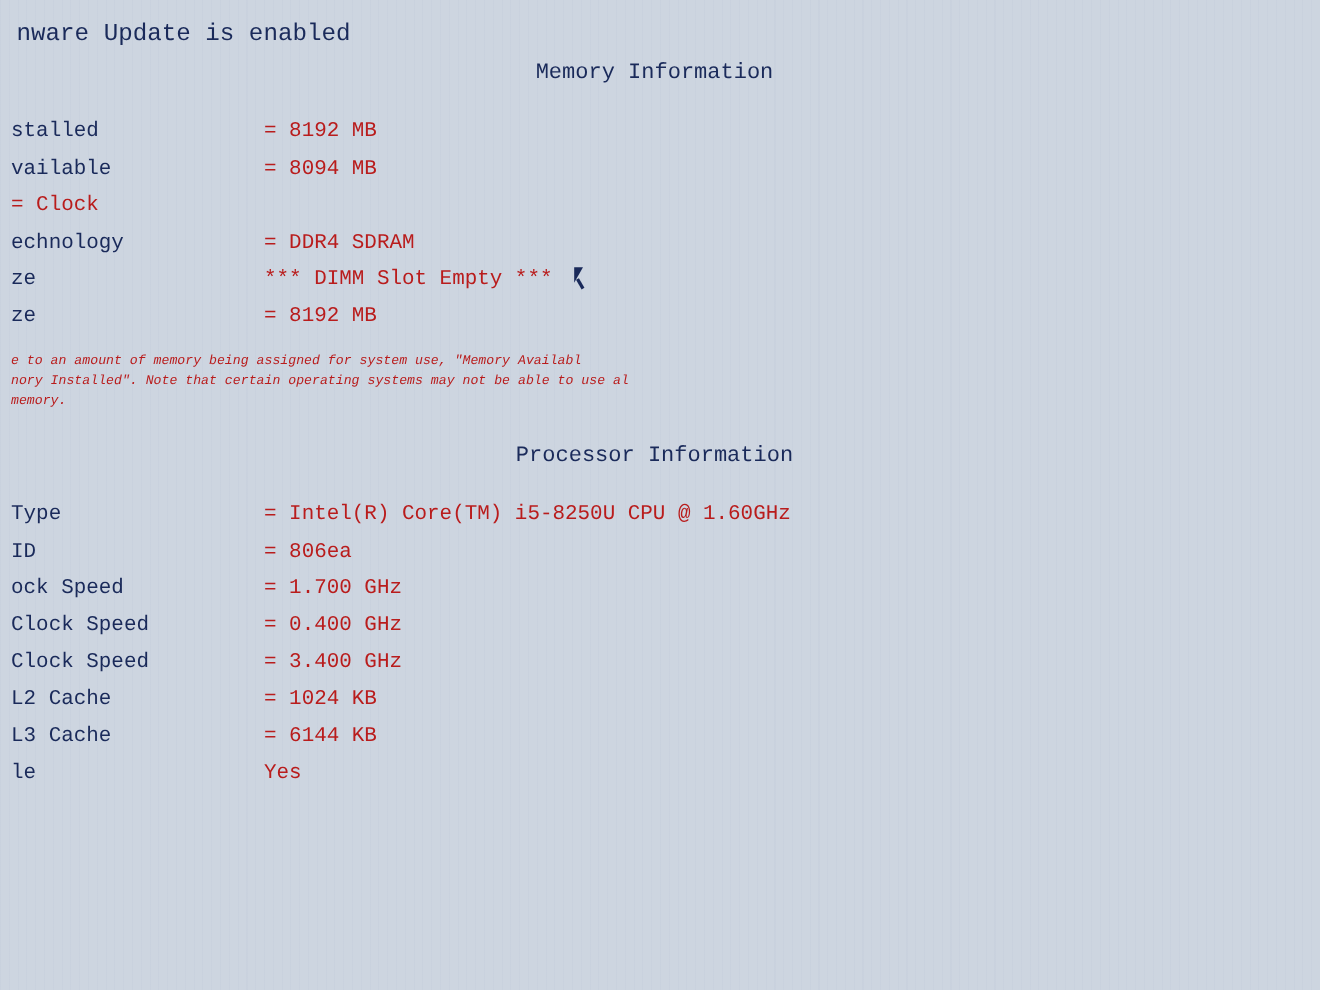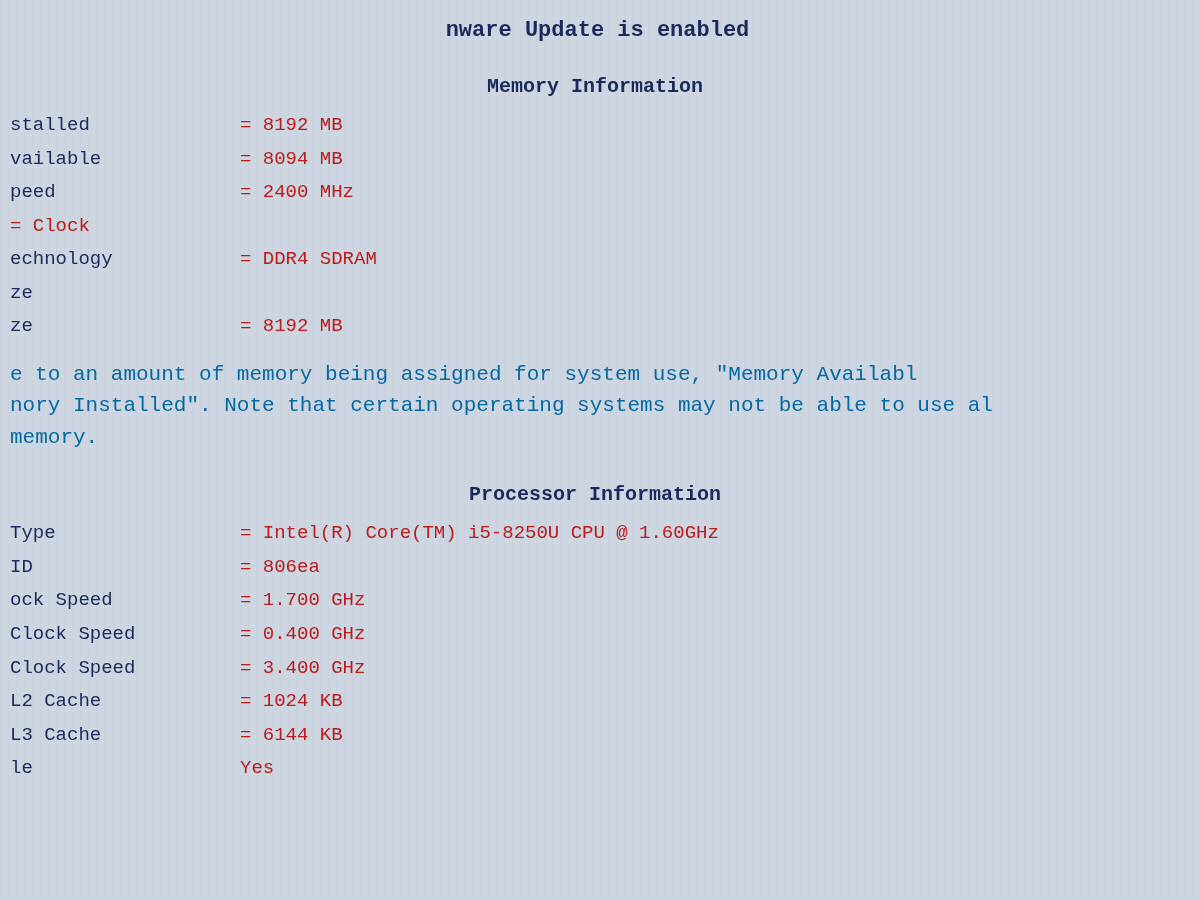--- a/index.html
+++ b/index.html
@@ -29,41 +29,41 @@
     .page-content {
       position: absolute;
       top: 0;
       left: -10px;
       width: 1210px;
       padding: 18px 20px 20px 20px;
     }
 
     .firmware-notice {
       font-size: 22px;
-      font-weight: bold;
-      color: #1a2a5a;
-      margin-bottom: 32px;
+      font-weight: normal;
+      color: #1a2a5a;
+      margin-bottom: 12px;
       padding-left: 5px;
-      text-align: center;
     }
 
     .section {
       margin-bottom: 30px;
     }
 
     .section-title {
       text-align: center;
       font-size: 20px;
-      font-weight: bold;
+      font-weight: normal;
       color: #1a2a5a;
       margin-bottom: 14px;
     }
 
     .info-table {
       width: 100%;
+      margin-top: 28px;
     }
 
     .info-row {
       display: flex;
       align-items: baseline;
       margin-bottom: 6px;
       font-size: 19px;
       line-height: 1.45;
     }
 
@@ -73,25 +73,26 @@
       color: #1a2a5a;
       font-size: 19px;
     }
 
     .info-value {
       color: #b91c1c;
       font-size: 19px;
     }
 
     .note-text {
-      font-size: 21px;
-      color: #0369a1;
+      font-size: 12px;
+      color: #b91c1c;
       line-height: 1.5;
       margin: 18px 0 30px 0;
       max-width: 1180px;
+      font-style: italic;
     }
 
     .cursor {
       display: inline-block;
       width: 16px;
       height: 20px;
       position: relative;
       margin-left: 8px;
       vertical-align: middle;
     }
@@ -134,36 +135,36 @@
       <div class="info-row">
         <span class="info-label">stalled</span>
         <span class="info-value">= 8192 MB</span>
       </div>
 
       <div class="info-row">
         <span class="info-label">vailable</span>
         <span class="info-value">= 8094 MB</span>
       </div>
 
-      <div class="info-row">
-        <span class="info-label">peed</span>
-        <span class="info-value">= 2400 MHz</span>
-      </div>
 
       <div class="info-row">
         <span class="info-value">= Clock</span>
       </div>
 
       <div class="info-row">
         <span class="info-label">echnology</span>
         <span class="info-value">= DDR4 SDRAM</span>
       </div>
 
       <div class="info-row">
         <span class="info-label">ze</span>
+        <span class="info-value">
+          <span>*** DIMM Slot Empty ***</span>
+          <span class="cursor"></span>
+        </span>
       </div>
 
       <div class="info-row">
         <span class="info-label">ze</span>
         <span class="info-value">= 8192 MB</span>
       </div>
     </div>
 
     <div class="note-text">
       <span>e to an amount of memory being assigned for system use, "Memory Availabl</span><br>

